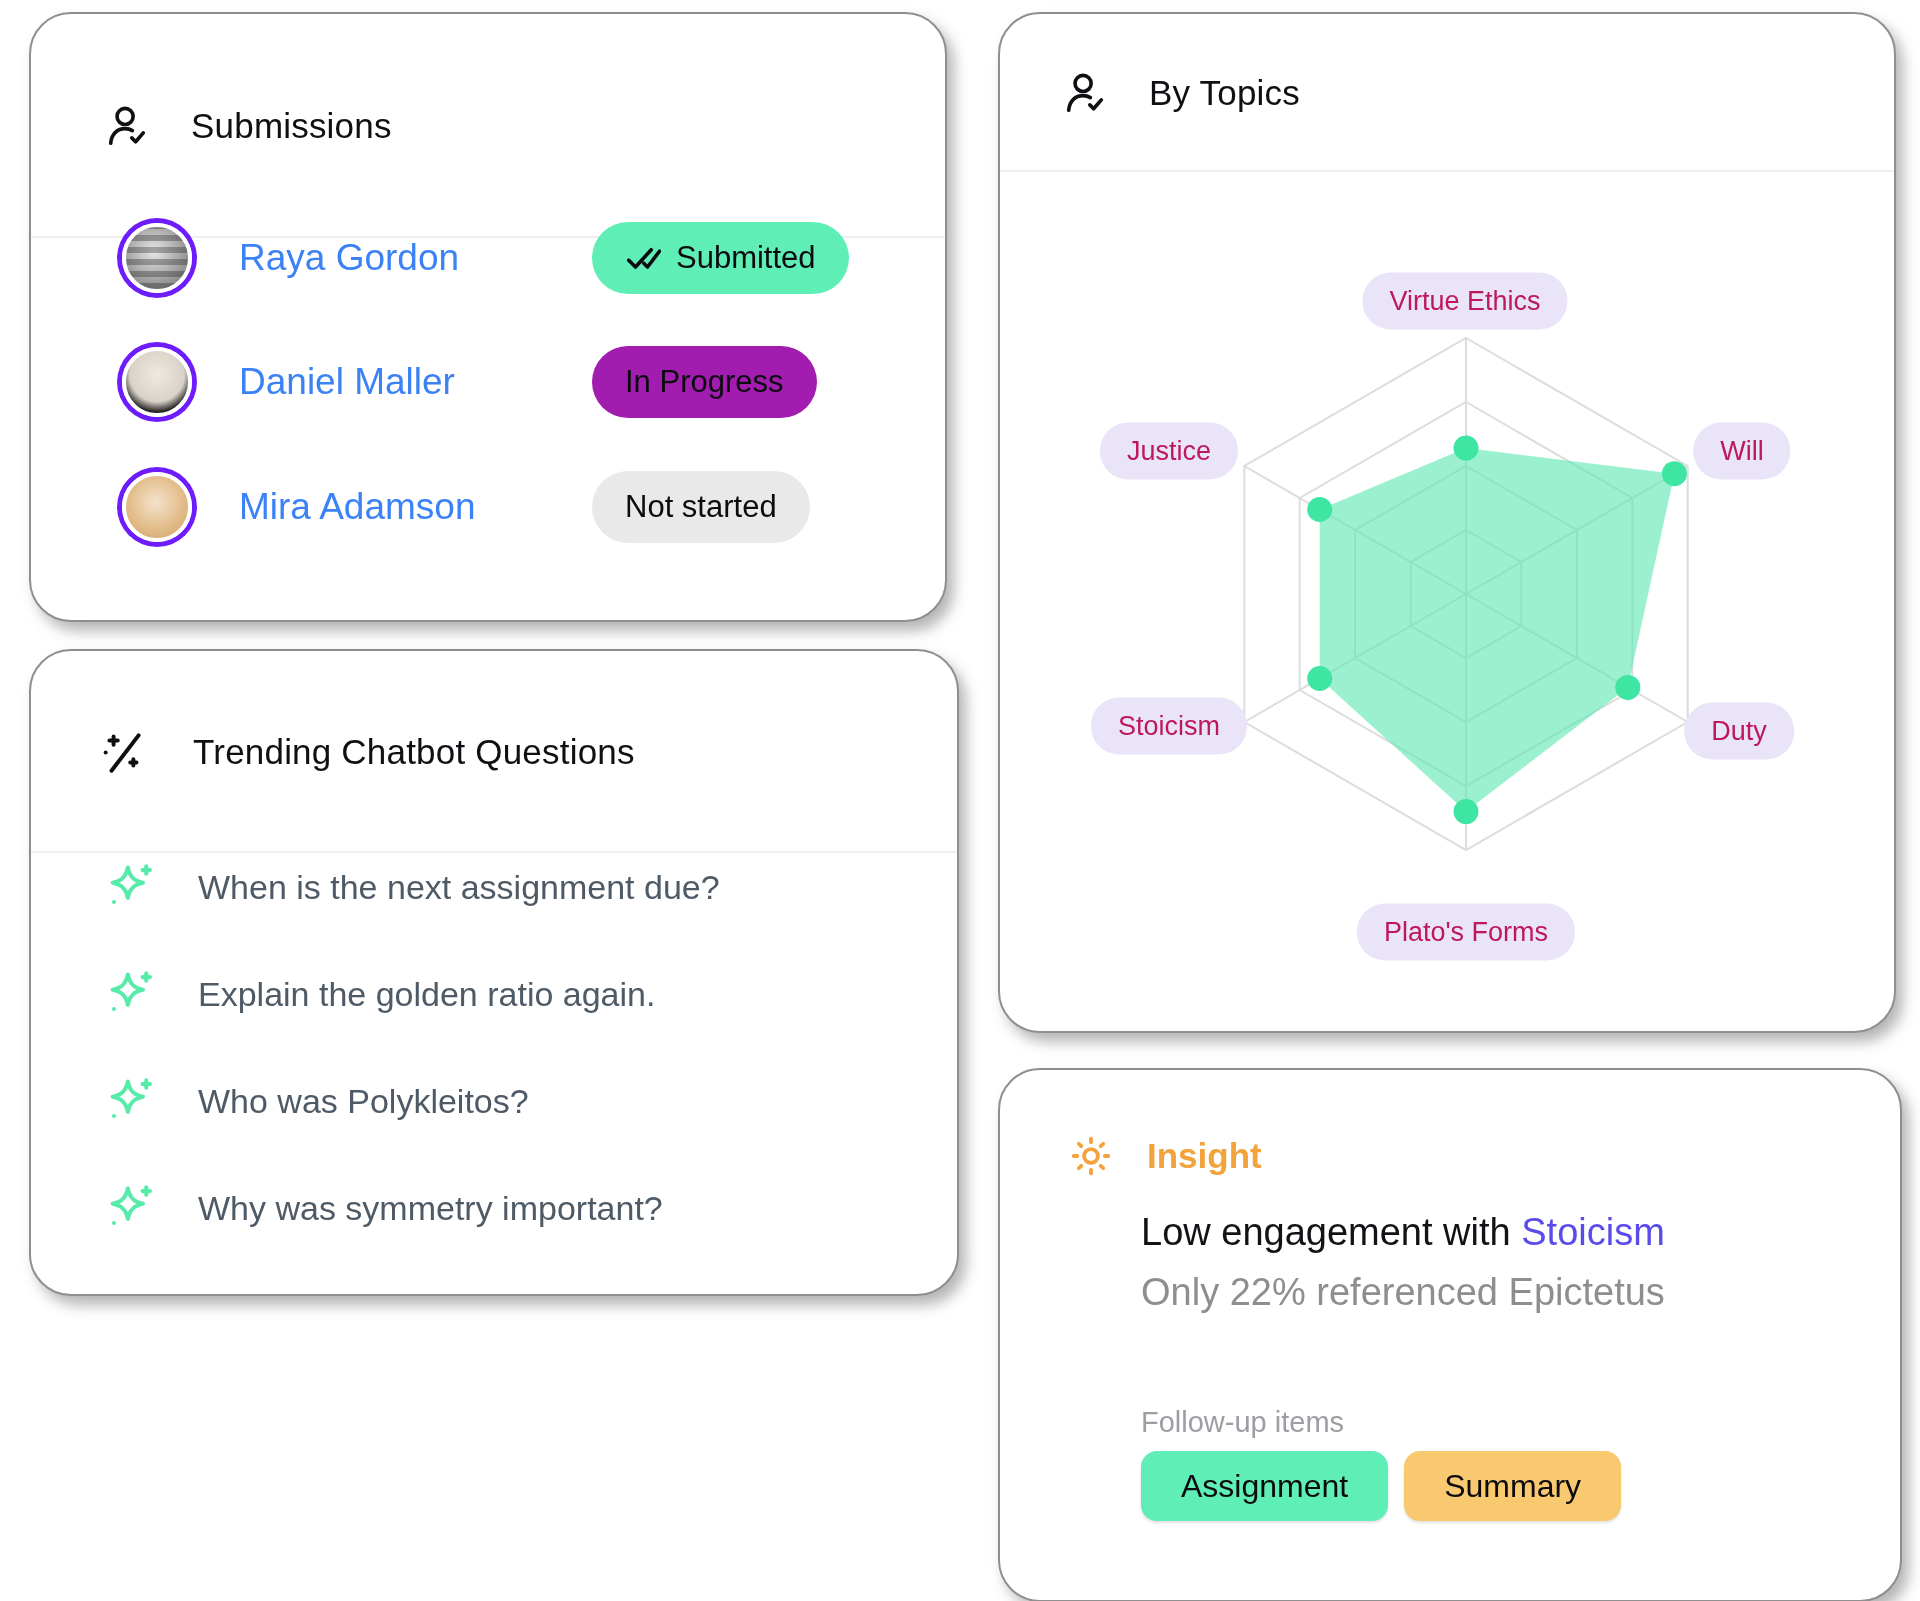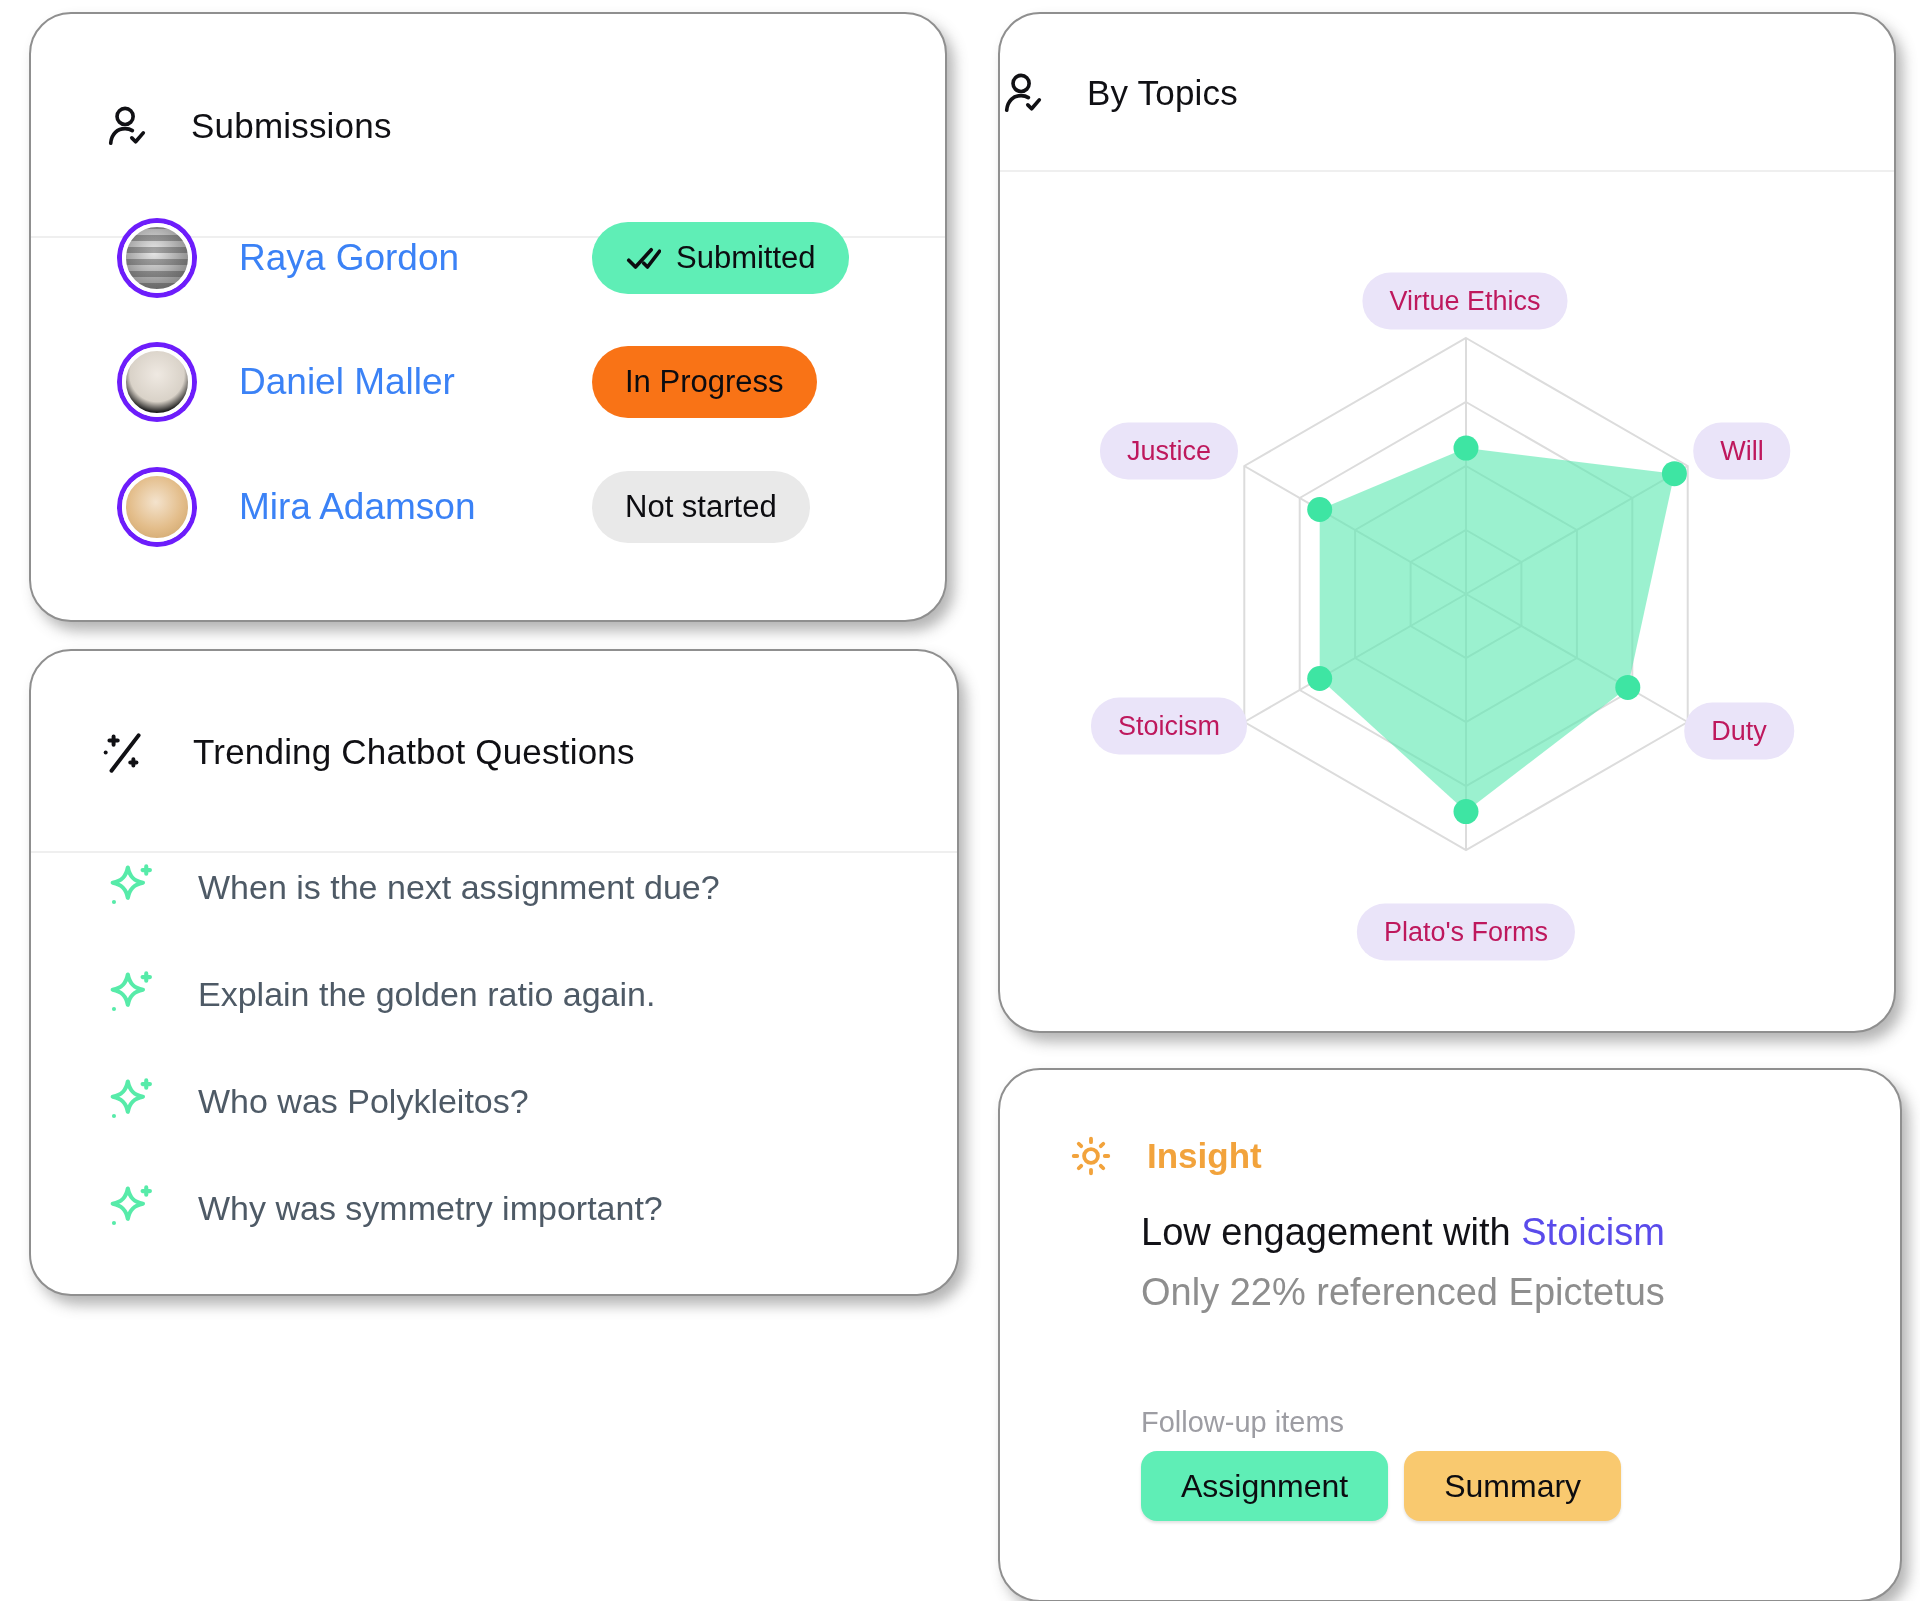--- a/index.html
+++ b/index.html
@@ -34,21 +34,21 @@
   .avatar.daniel{background:
       radial-gradient(circle at 50% 38%,#efe9e2 0%,#d9d2c8 55%,#1f1f1f 76%);}
   .avatar.mira{background:
       radial-gradient(circle at 48% 42%,#f4e3cd 0%,#e3bd8a 55%,#c99f63 100%);}
   .student-name{font-size:37px;color:#3b82f6;margin-left:47px;}
   .status-badge{
     position:absolute;left:561px;height:72px;border-radius:36px;
     display:flex;align-items:center;padding:0 33px;font-size:31px;font-weight:500;color:#0c0c10;
   }
   .status-badge.submitted{background:#5feeb6;}
-  .status-badge.in-progress{background:#f97316;}
+  .status-badge.in-progress{background:#a21caf;}
   .status-badge.not-started{background:#e9e9e9;}
   .badge-check{margin-right:15px;display:flex;}
 
   
   .question-row{position:absolute;left:0;right:0;height:90px;display:flex;align-items:center;}
   .q-icon{margin-left:73px;flex:0 0 auto;display:flex;}
   .q-text{font-size:34px;color:#4e5a66;margin-left:42px;}
 
   
   #radar-wrap{position:absolute;left:0;top:158px;width:894px;height:860px;}
@@ -177,21 +177,21 @@
         <path d="M11 3c.8 4.2 2.8 6.2 7 7-4.2.8-6.2 2.8-7 7-.8-4.2-2.8-6.2-7-7 4.2-.8 6.2-2.8 7-7z"></path>
         <path d="M19.5 2.5v3.4M17.8 4.2h3.4"></path>
         <path d="M4.6 18.9l.01 0"></path>
       </svg>
     </span>
     <span class="q-text">Why was symmetry important?</span>
   </div>
 </div>
 
 <div class="card" id="card-topics">
-  <div class="card-header" style="height:158px;">
+  <div class="card-header" style="height:158px;padding-left:62px;">
     <span class="hdr-icon">
       <svg width="46" height="46" viewBox="0 0 24 24" fill="none" stroke="#101014" stroke-width="1.9" stroke-linecap="round" stroke-linejoin="round">
         <circle cx="11" cy="7" r="4.2"></circle>
         <path d="M3.5 21c.4-5 3.6-7.6 7.5-7.6 1.4 0 2.7.3 3.8 1"></path>
         <path d="M14.5 18.2l2 2 4-4.6"></path>
       </svg>
     </span>
     <span class="hdr-title" style="margin-left:41px;">By Topics</span>
   </div>
   <div class="divider" style="top:156px;"></div>

